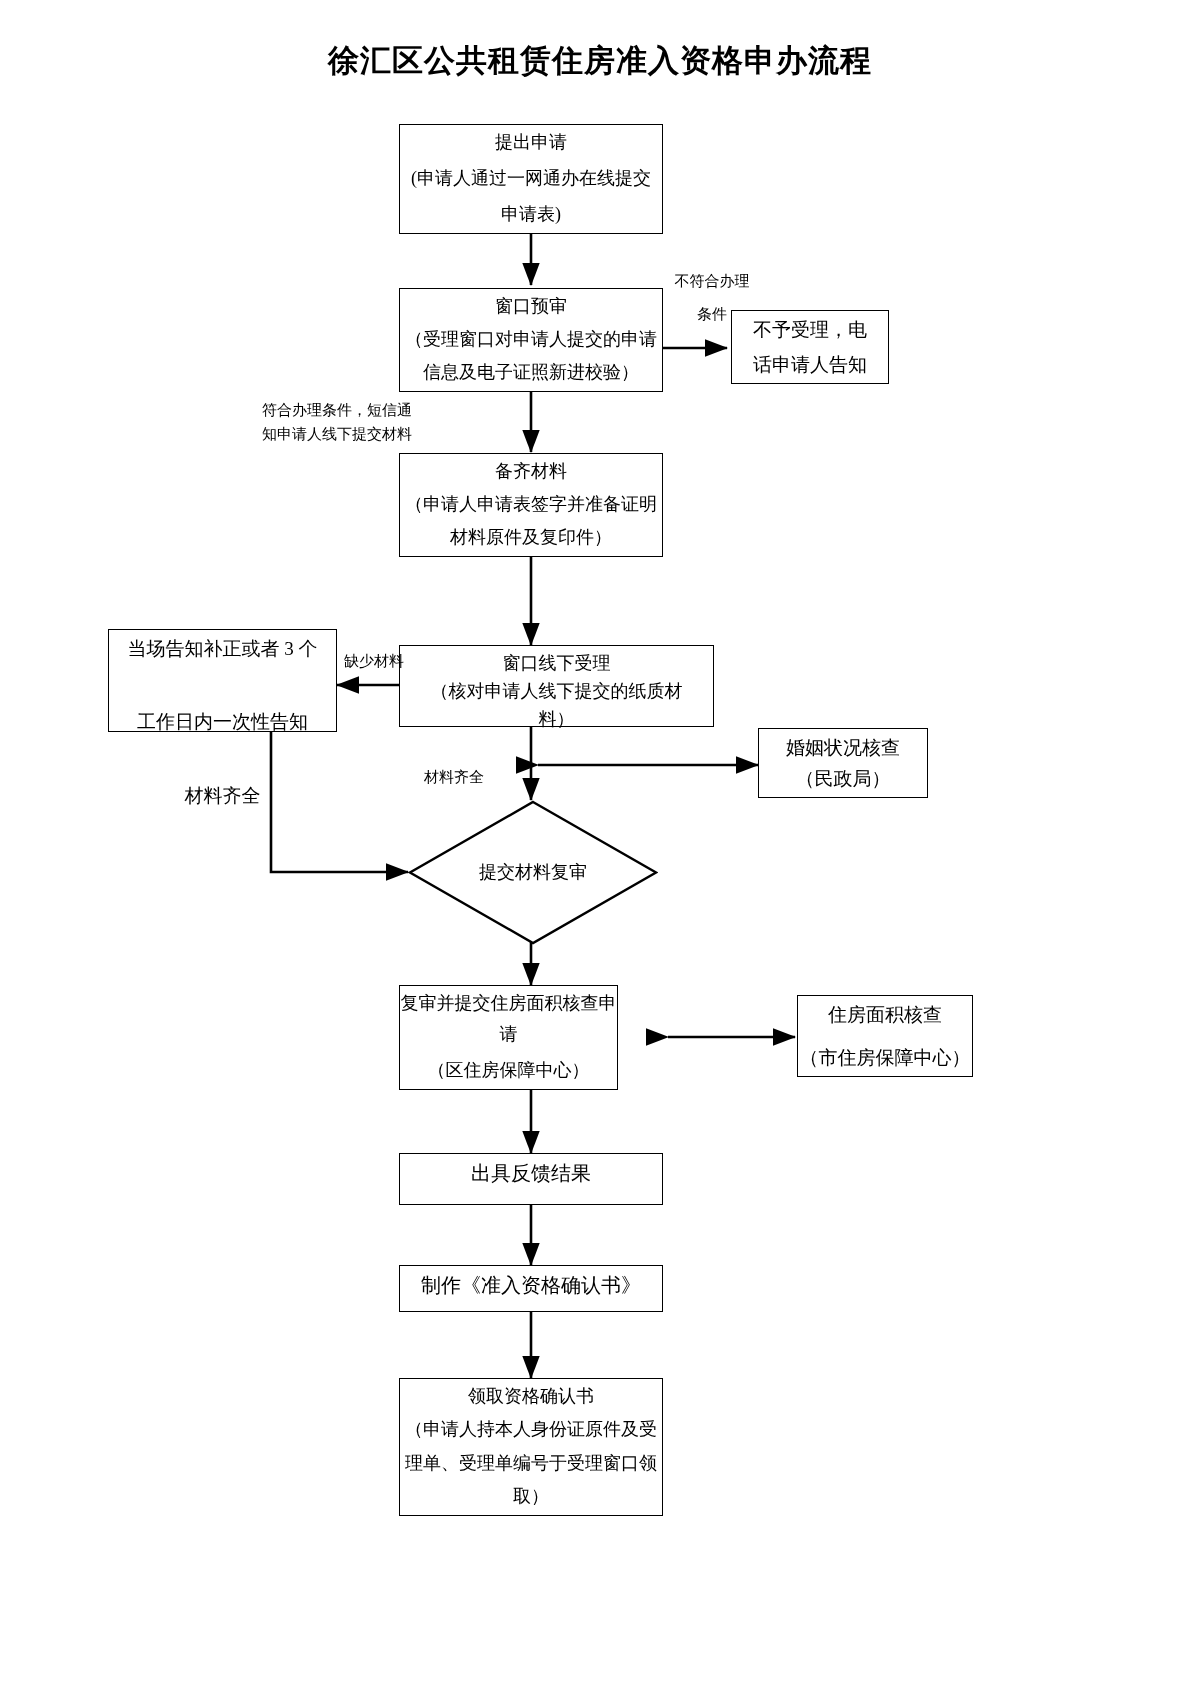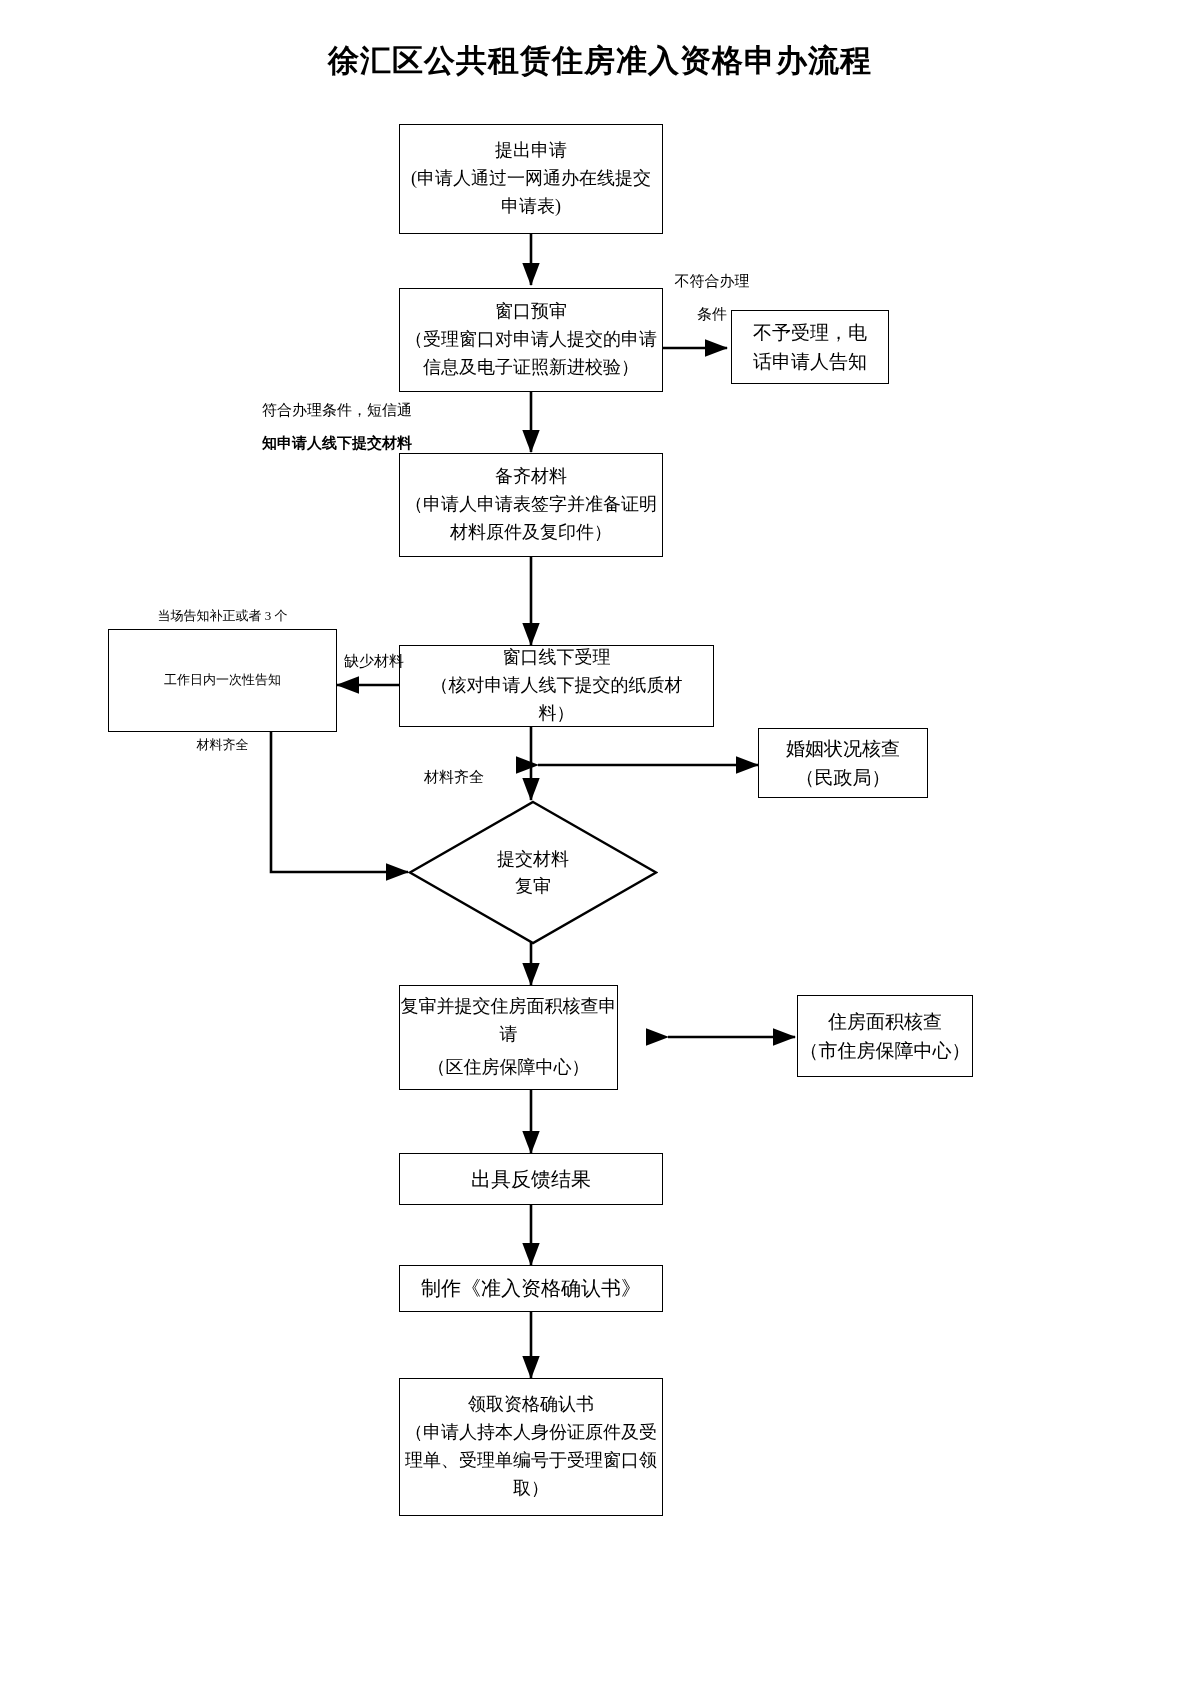--- a/index.html
+++ b/index.html
@@ -30,21 +30,21 @@
     font-family: "Liberation Sans", "DejaVu Sans", sans-serif;
   }
   .node {
     position: absolute;
     box-sizing: border-box;
     border: 1.6px solid #000000;
     background: #ffffff;
     display: flex;
     flex-direction: column;
     align-items: center;
-    justify-content: center;
+    justify-content: space-between;
     text-align: center;
     font-size: 18px;
     line-height: 1.55;
     padding: 4px 8px;
   }
   .node .ln {
     display: block;
     white-space: nowrap;
   }
   
@@ -58,21 +58,21 @@
     width: 100%;
     height: 100%;
   }
   .diamond-label {
     position: absolute;
     left: 0;
     top: 0;
     width: 100%;
     height: 100%;
     display: flex;
-    flex-direction: column;
+    flex-direction: row;
     align-items: center;
     justify-content: center;
     text-align: center;
     font-size: 18px;
     line-height: 1.5;
   }
   .edge-label {
     position: absolute;
     font-size: 15px;
     line-height: 1.6;
@@ -155,21 +155,21 @@
     <span class="ln">（申请人申请表签字并准备证明</span>
     <span class="ln">材料原件及复印件）</span>
   </div>
 
   <div class="node" style="left:399px; top:645px; width:315px; height:82px;">
     <span class="ln">窗口线下受理</span>
     <span class="ln">（核对申请人线下提交的纸质材</span>
     <span class="ln">料）</span>
   </div>
 
-  <div class="node" style="left:108px; top:629px; width:229px; height:103px; font-size:13px;gap:44px;">
+  <div class="node" style="left:108px; top:629px; width:229px; height:103px; font-size:19px;gap:44px;">
     <span class="ln">当场告知补正或者 3 个</span>
     <span class="ln">工作日内一次性告知</span>
     <span class="ln">材料齐全</span>
   </div>
 
   <div class="node" style="left:758px; top:728px; width:170px; height:70px; font-size:19px;">
     <span class="ln">婚姻状况核查</span>
     <span class="ln">（民政局）</span>
   </div>
 
@@ -209,21 +209,21 @@
     <span class="ln">取）</span>
   </div>
 
   <div class="edge-label" style="left:668px; top:269px; text-align:center; width:88px;">
     <span class="ln" style="display:block;">不符合办理</span>
     <span class="ln" style="display:block; margin-top:9px;">条件</span>
   </div>
 
   <div class="edge-label" style="left:262px; top:398px;">
     <span class="ln" style="display:block;">符合办理条件，短信通</span>
-    <span class="ln" style="display:block; margin-top:9px;font-weight:bold;">知申请人线下提交材料</span>
+    <span class="ln" style="display:block; ">知申请人线下提交材料</span>
   </div>
 
   <div class="edge-label" style="left:344px; top:649px;">
     <span class="ln">缺少材料</span>
   </div>
 
   <div class="edge-label" style="left:424px; top:765px;">
     <span class="ln">材料齐全</span>
   </div>
 

